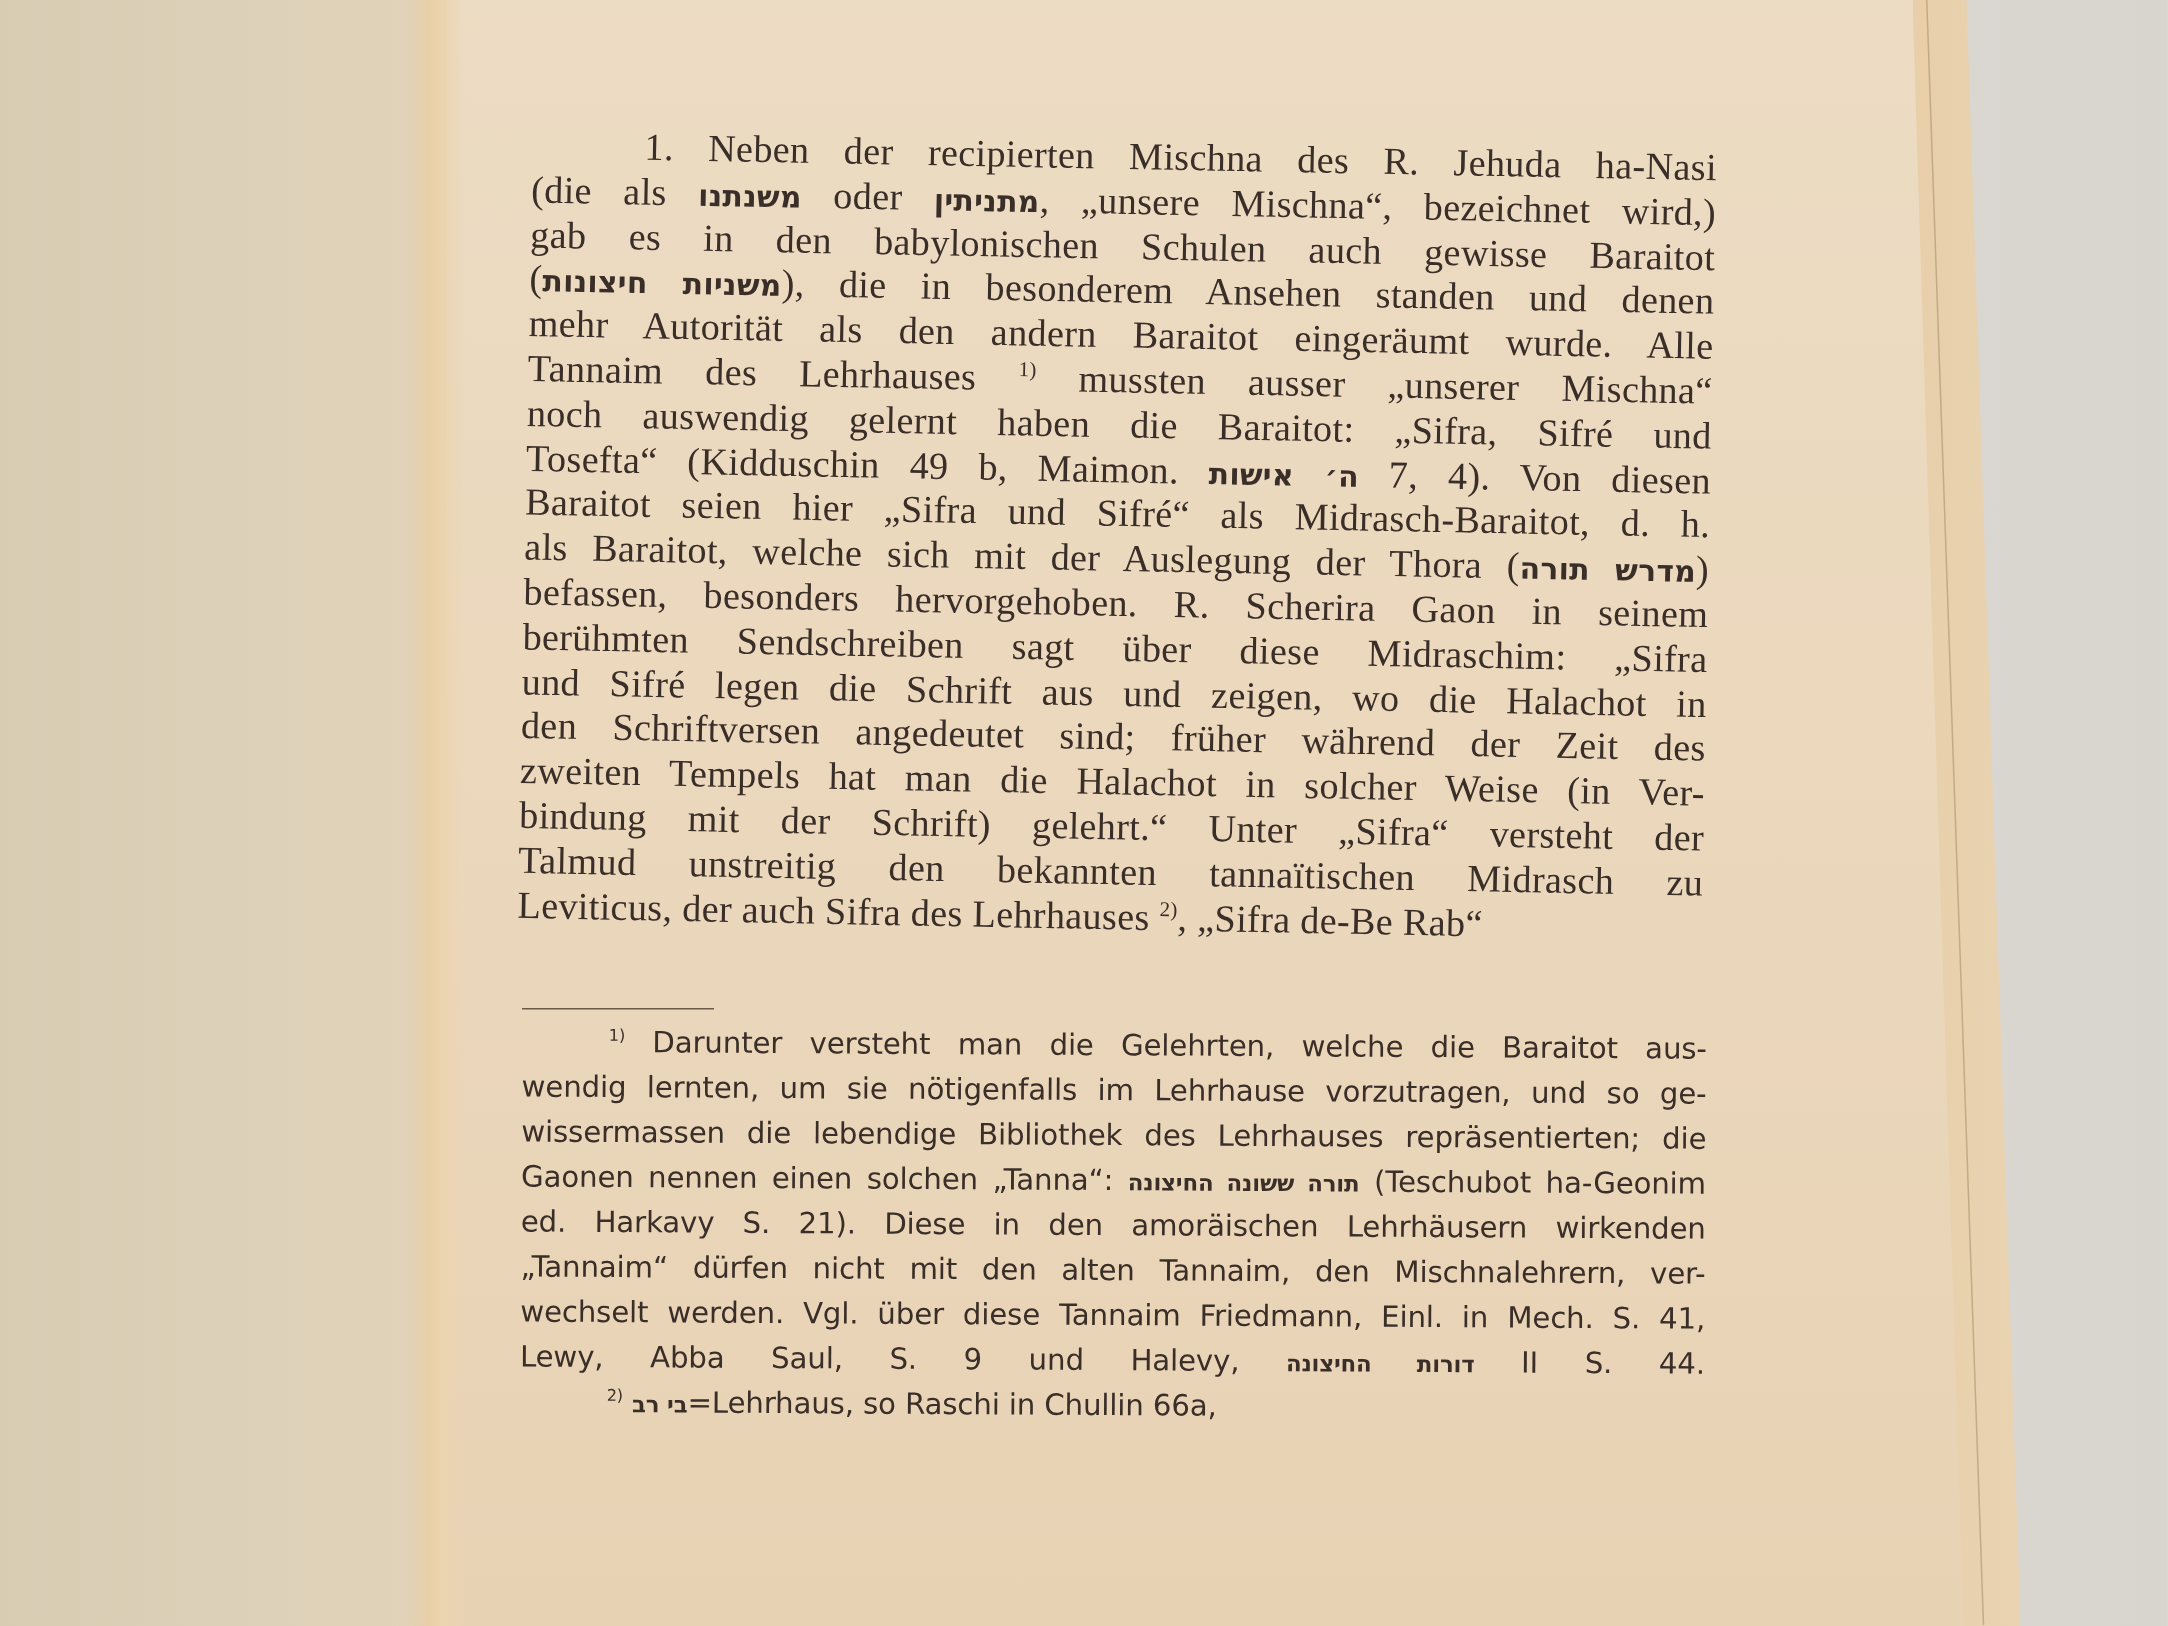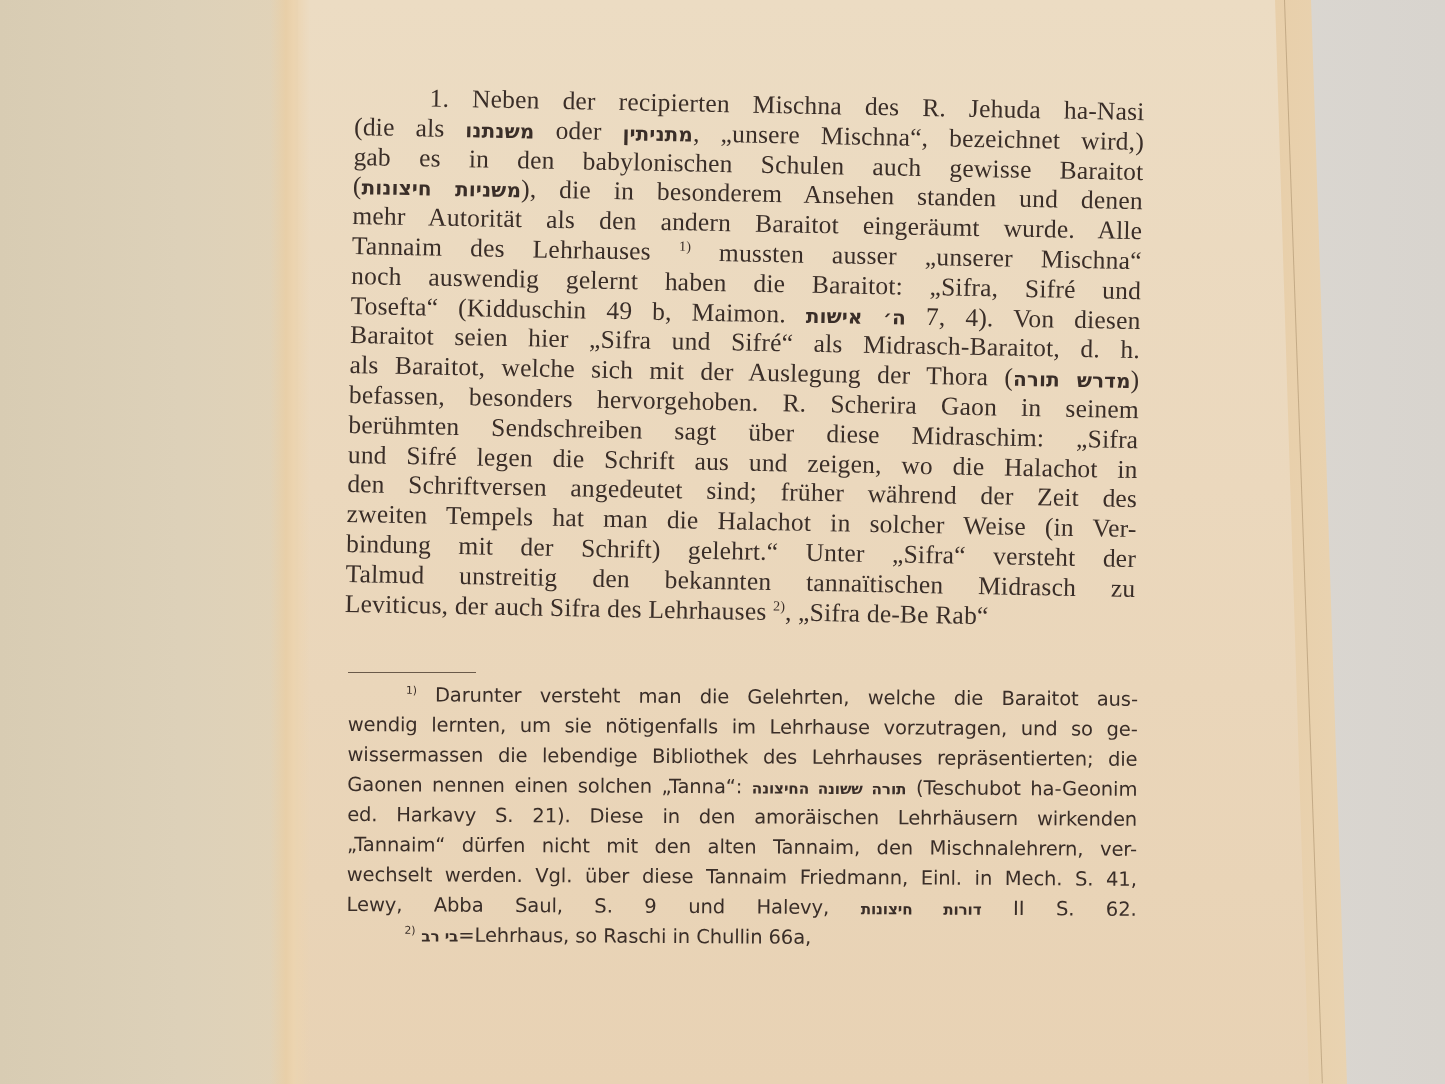--- a/index.html
+++ b/index.html
@@ -166,15 +166,15 @@
 
 <div class="footnote-rule"></div>
 <div class="footnotes" id="footnotes">
     <span class="line indent"><sup class="fn">1)</sup><span> Darunter versteht man die Gelehrten, welche die Baraitot aus-</span></span>
     <span class="line"><span>wendig lernten, um sie nötigenfalls im Lehrhause vorzutragen, und so ge-</span></span>
     <span class="line"><span>wissermassen die lebendige Bibliothek des Lehrhauses repräsentierten; die</span></span>
     <span class="line"><span>Gaonen nennen einen solchen „Tanna“: </span><span class="hebrew">תורה ששונה החיצונה</span><span> (Teschubot ha-Geonim</span></span>
     <span class="line"><span>ed. Harkavy S. 21). Diese in den amoräischen Lehrhäusern wirkenden</span></span>
     <span class="line"><span>„Tannaim“ dürfen nicht mit den alten Tannaim, den Mischnalehrern, ver-</span></span>
     <span class="line"><span>wechselt werden. Vgl. über diese Tannaim Friedmann, Einl. in Mech. S. 41,</span></span>
-    <span class="line"><span>Lewy, Abba Saul, S. 9 und Halevy, </span><span class="hebrew">דורות חיצונות</span><span> II S. 62.</span></span>
+    <span class="line"><span>Lewy, Abba Saul, S. 9 und Halevy, </span><span class="hebrew">דורות החיצונה</span><span> II S. 44.</span></span>
     <span class="line last indent"><sup class="fn">2)</sup><span> </span><span class="hebrew">בי רב</span><span>=Lehrhaus, so Raschi in Chullin 66a,</span></span>
   </div>
 
 </body></html>

